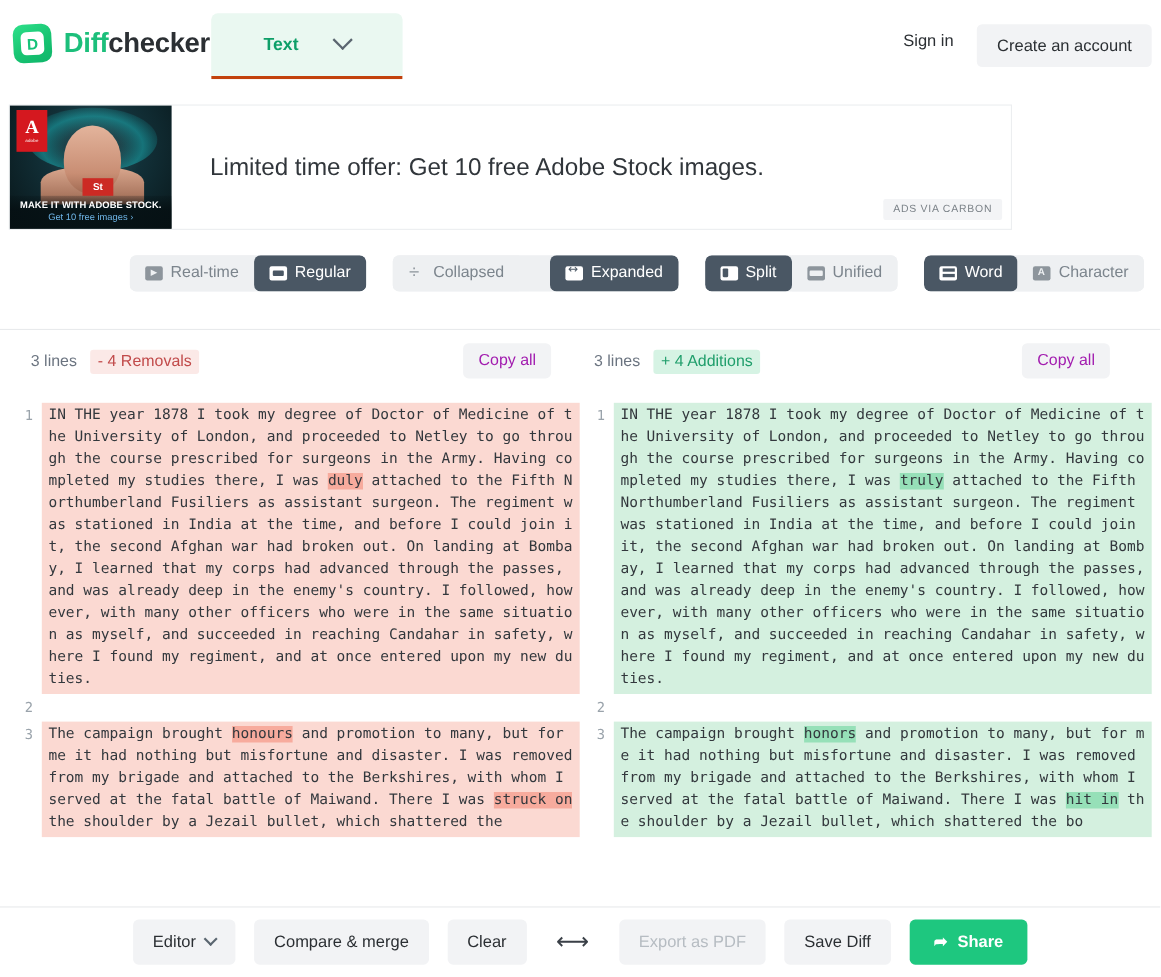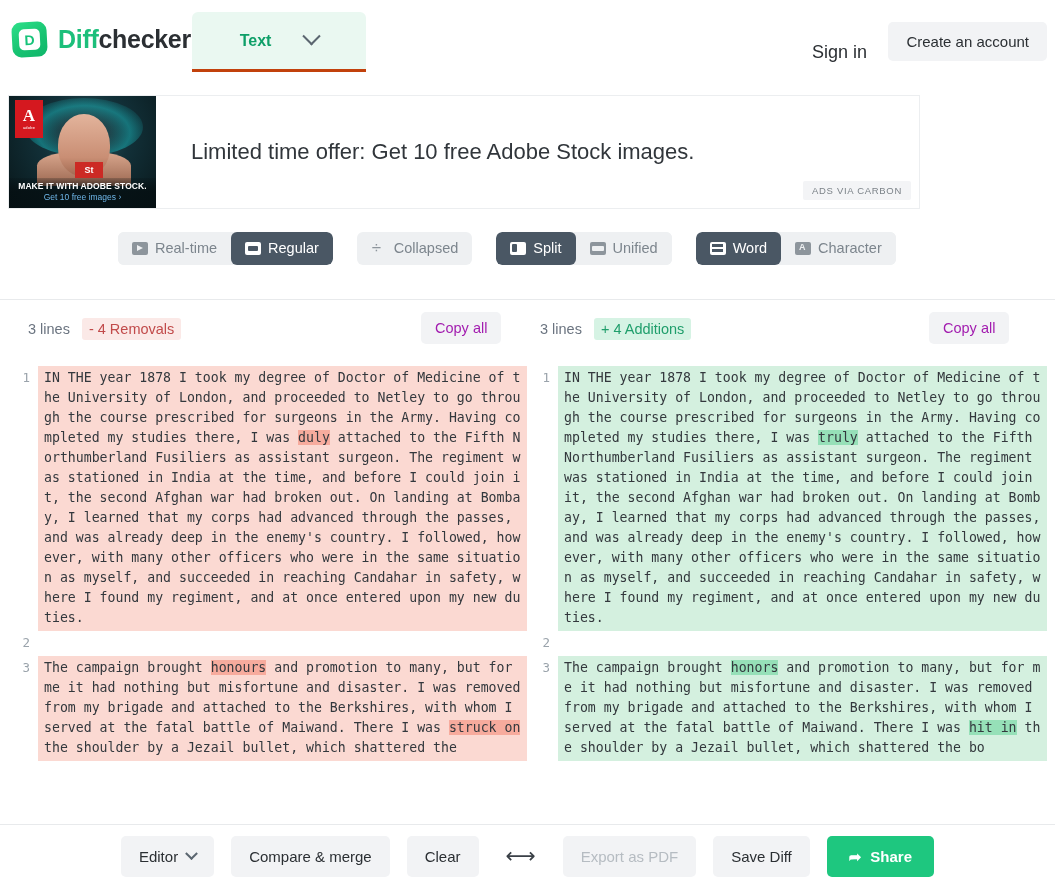--- a/index.html
+++ b/index.html
@@ -40,22 +40,22 @@
     background:#eaf8f1; border-bottom: 3px solid #c2410c;
     border-radius: 6px 6px 0 0;
     display:flex; align-items:center; justify-content:center; gap: 34px;
     cursor: pointer;
   }
   .type-tab .label { font-size: 16px; font-weight: bold; color:#0e9f68; }
   .chev { width: 13px; height: 13px; border-right:2.3px solid #5b6670; border-bottom:2.3px solid #5b6670; transform: rotate(45deg) translate(-3px,-3px); }
   .chev.sm { width: 9px; height: 9px; border-width:2px; transform: rotate(45deg) translate(-2px,-2px); }
 
   .signin {
-    position:absolute; right:178px; top:36px;
-    font-size: 18px; color:#2b2f33; padding: 6px 10px; border-radius: 4px;
+    position:absolute; right:178px; top:23px;
+    font-size: 15px; color:#2b2f33; padding: 6px 10px; border-radius: 4px;
     cursor:pointer; background: transparent;
   }
   .create-acct {
     position:absolute; right: 8px; top: 22px;
     font-size: 15px; color:#2b2f33; background:#f2f3f5;
     padding: 11px 18px; border-radius: 5px; cursor:pointer; border:none;
     font-family:"Liberation Sans", sans-serif;
   }
 
   
@@ -269,20 +269,24 @@
           <span class="ic win"></span>
           <span>Regular</span>
         </div>
       </div>
 
       <div class="seg" style="margin-right:24px;gap:28px;">
         <div class="opt">
           <span class="ic coll"></span>
           <span>Collapsed</span>
         </div>
+        <div class="opt active">
+          <span class="ic exp"></span>
+          <span>Expanded</span>
+        </div>
       </div>
 
       <div class="seg" style="margin-right:24px;">
         <div class="opt active">
           <span class="ic split"></span>
           <span>Split</span>
         </div>
         <div class="opt">
           <span class="ic unif"></span>
           <span>Unified</span>

